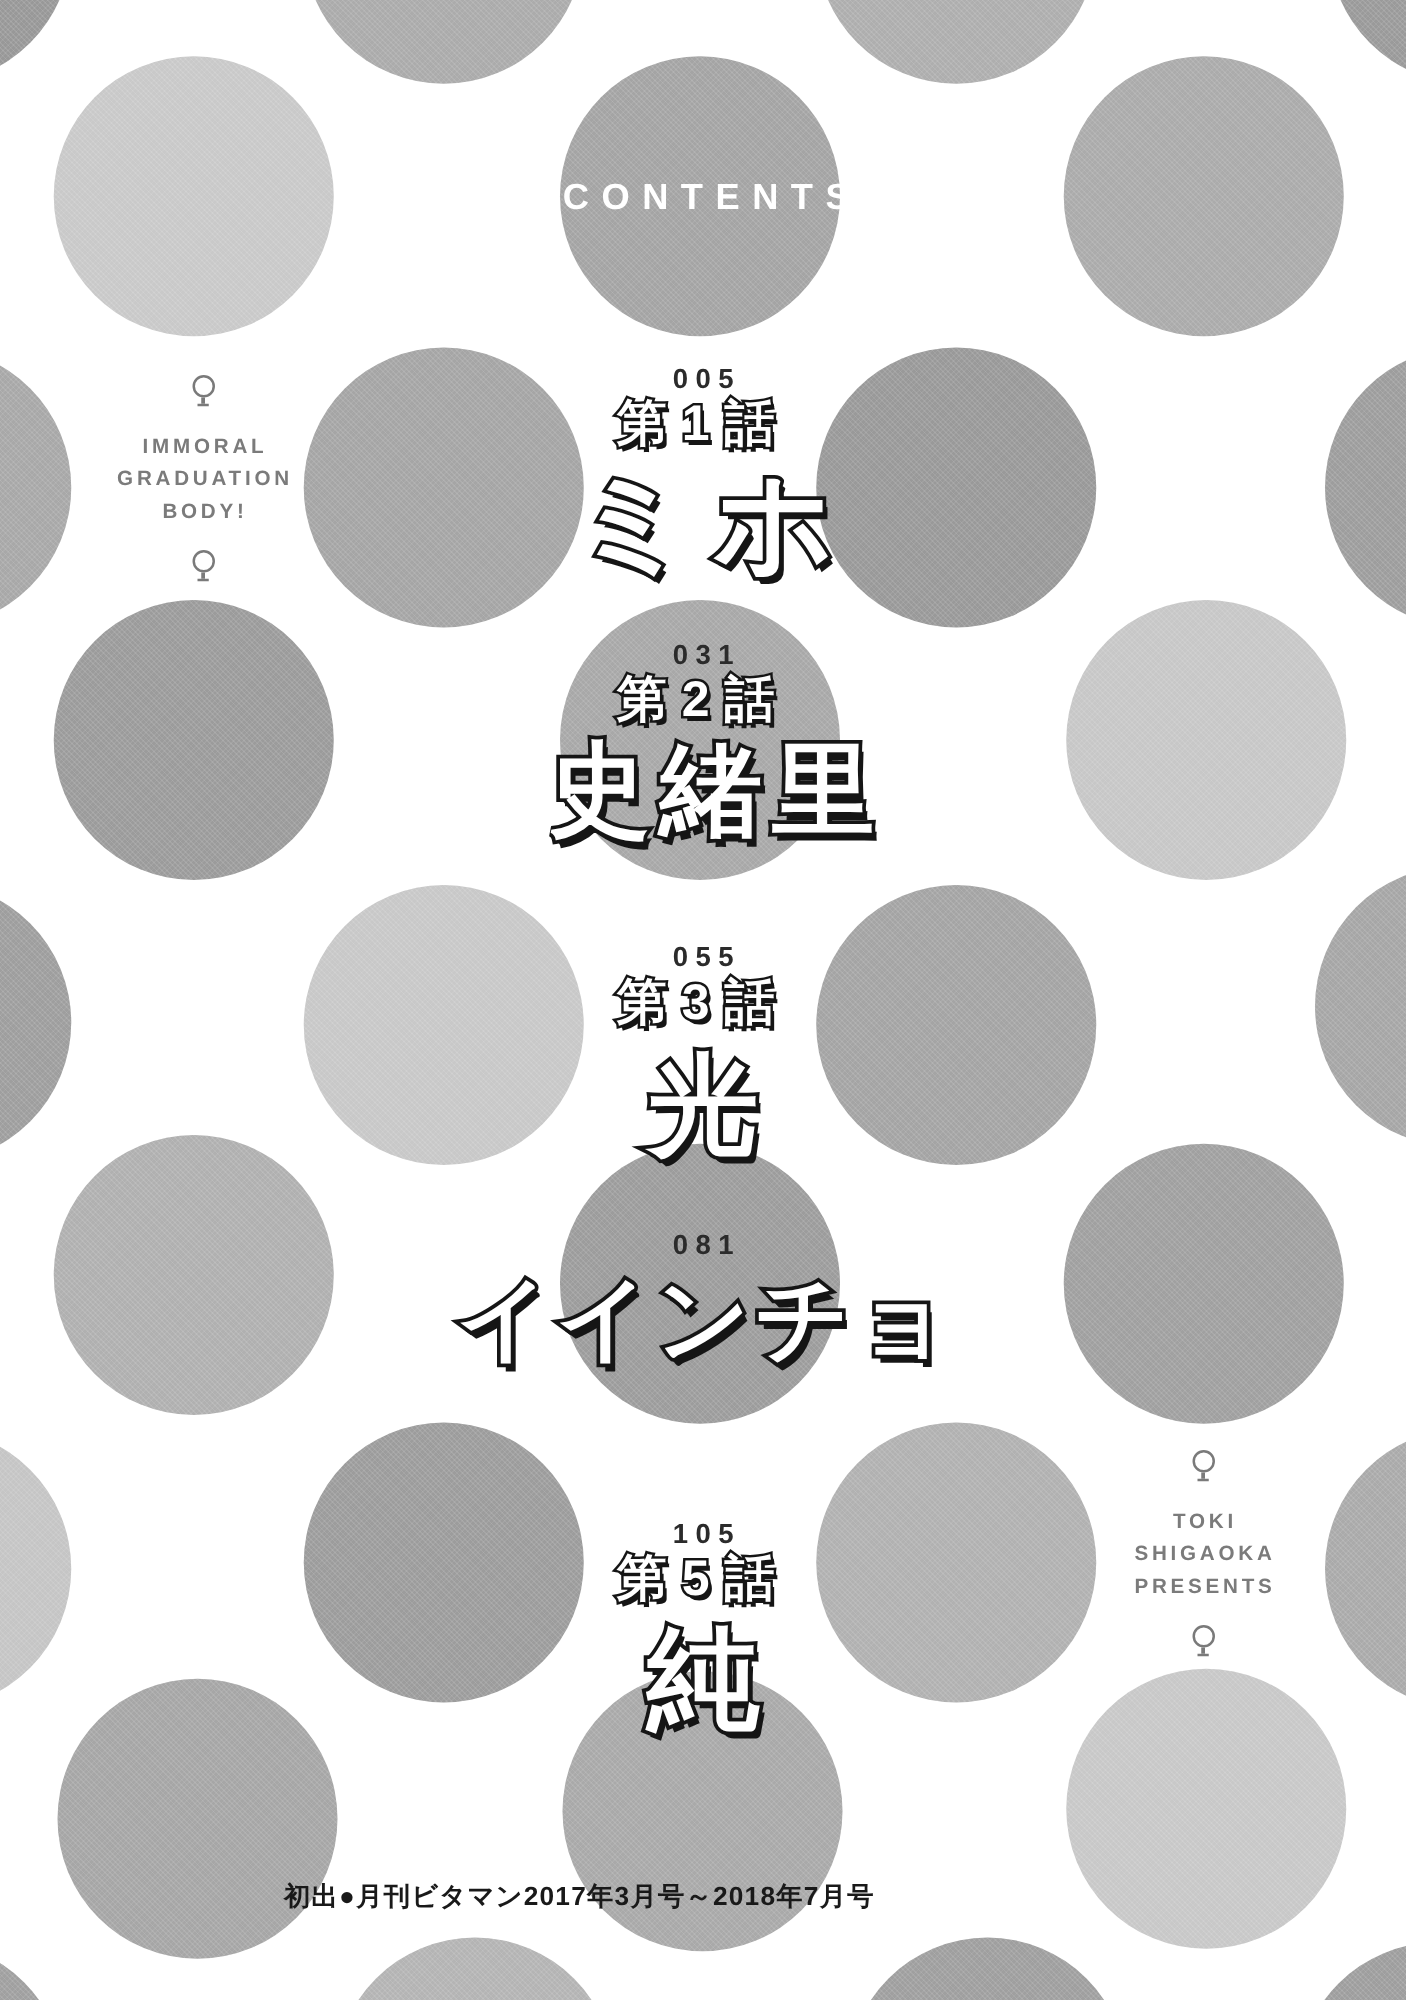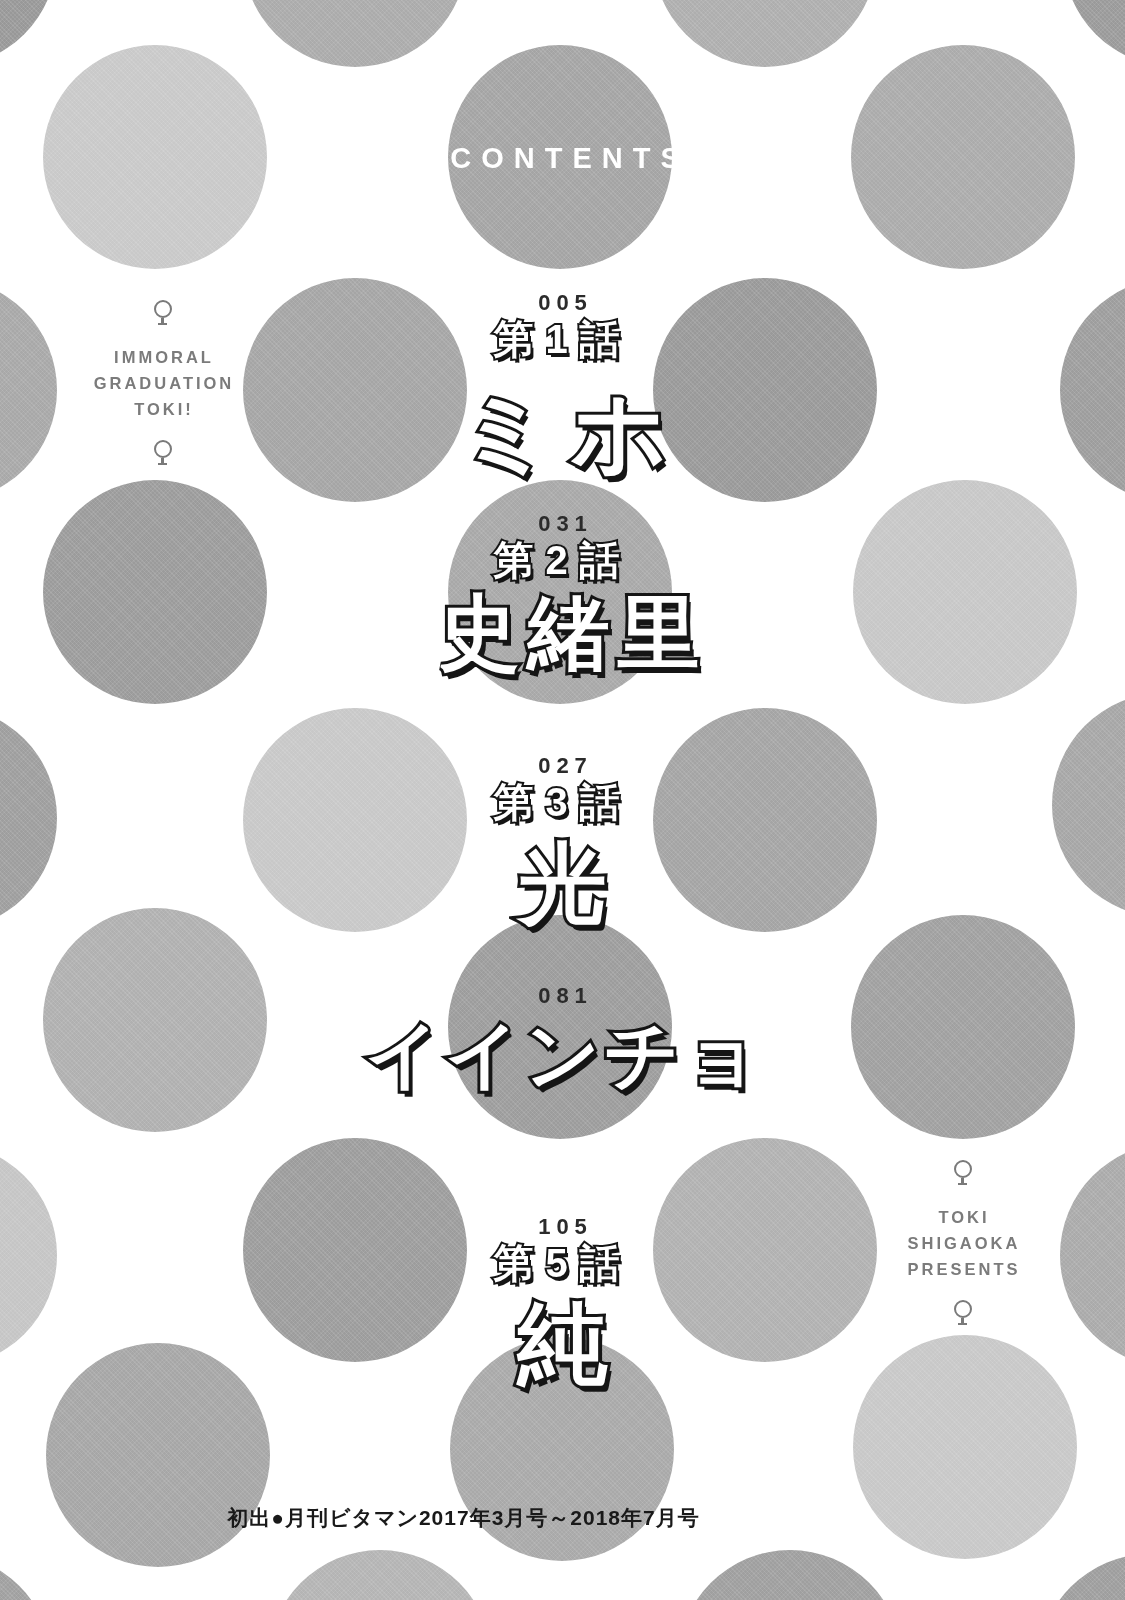--- a/index.html
+++ b/index.html
@@ -40,21 +40,21 @@
     -webkit-text-stroke:4px #151515;
     paint-order:stroke fill;
     text-shadow:3px 4px 0 #151515;
   }
   .ch-title{
     font-weight:800;color:#ffffff;
     -webkit-text-stroke:6px #151515;
     paint-order:stroke fill;
     text-shadow:4px 6px 0 #151515;
   }
-  .ch1{top:290px;} .ch1 .ch-title{margin-top:16px;font-size:95px;line-height:108px;letter-spacing:16px;padding-left:16px;text-align:center;}
+  .ch1{top:290px;} .ch1 .ch-title{margin-top:2px;font-size:95px;line-height:108px;letter-spacing:16px;padding-left:16px;text-align:center;}
   .ch2{top:511px;} .ch2 .ch-title{margin-top:2px;font-size:82px;line-height:96px;letter-spacing:8px;padding-left:20px;}
   .ch3{top:753px;} .ch3 .ch-title{margin-top:8px;font-size:88px;line-height:102px;}
   .ch4{top:983px;} .ch4 .ch-title{margin-top:2px;font-size:74px;line-height:88px;letter-spacing:4px;padding-left:4px;}
   .ch5{top:1214px;} .ch5 .ch-title{margin-top:6px;font-size:90px;line-height:104px;}
   
   .side-block{
     position:absolute;width:245px;
     display:flex;flex-direction:column;align-items:center;gap:18px;
     color:#7b7b7b;
   }
@@ -122,21 +122,21 @@
 
   <div class="side-block side-left">
     <span class="sym">
         <span class="ring"></span>
         <span class="stem"></span>
         <span class="base"></span>
       </span>
     <span class="side-lines">
       <span class="side-line">IMMORAL</span>
       <span class="side-line">GRADUATION</span>
-      <span class="side-line">TOKI!</span>
+      <span class="side-line">BODY!</span>
     </span>
     <span class="sym">
         <span class="ring"></span>
         <span class="stem"></span>
         <span class="base"></span>
       </span>
   </div>
 
   <div class="side-block side-right">
     <span class="sym">
@@ -162,21 +162,21 @@
     <div class="ch-title">ミホ</div>
   </div>
 
   <div class="chapter ch2">
     <div class="ch-num">031</div>
     <div class="ch-label">第2話</div>
     <div class="ch-title">史緒里</div>
   </div>
 
   <div class="chapter ch3">
-    <div class="ch-num">027</div>
+    <div class="ch-num">055</div>
     <div class="ch-label">第3話</div>
     <div class="ch-title">光</div>
   </div>
 
   <div class="chapter ch4">
     <div class="ch-num">081</div>
     <div class="ch-title">イインチョ</div>
   </div>
 
   <div class="chapter ch5">

